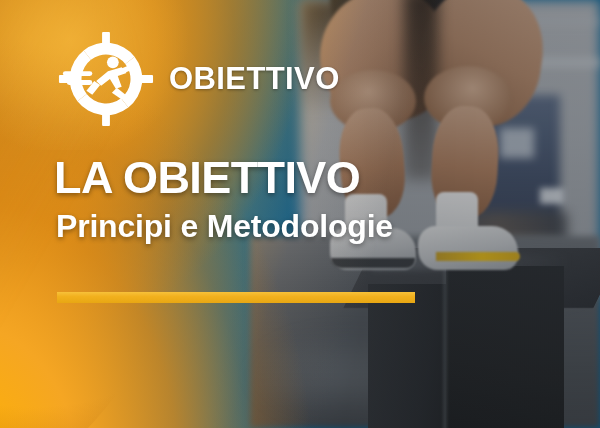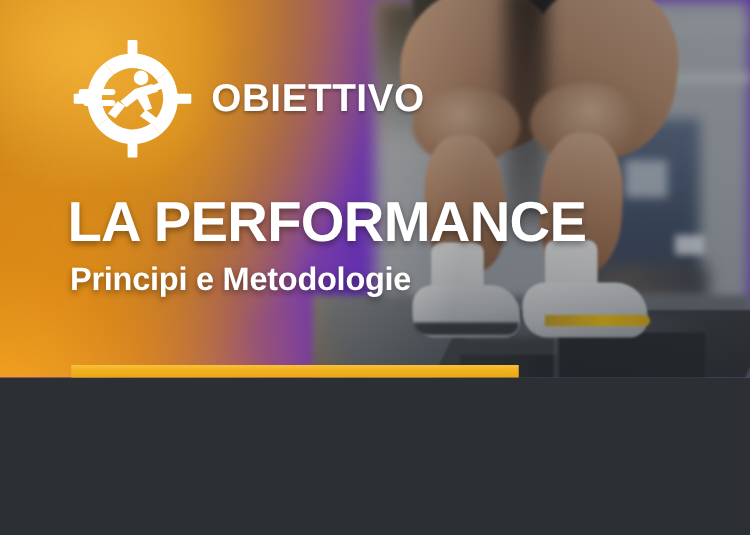--- a/index.html
+++ b/index.html
@@ -5,23 +5,23 @@
   * { margin:0; padding:0; box-sizing:border-box; }
   html, body {
     width:600px; height:428px;
     background:#2c2f33;
     font-family:"Liberation Sans", sans-serif;
     overflow:hidden;
   }
 
   #banner {
     position:relative;
-    width:600px; height:302px;
+    width:600px; height:428px;
     overflow:hidden;
-    background:#6d28d9;
+    background:#0369a1;
   }
 
   
   .photo { position:absolute; inset:0; overflow:hidden; }
 
   
   .gym-wall {
     position:absolute; left:300px; top:0; width:300px; height:300px;
     background:
       linear-gradient(180deg,#b9bec4 0%, #aeb4bb 45%, #9aa0a7 100%);
@@ -241,21 +241,21 @@
   .headline {
     position:absolute; left:54px; top:155px;
     color:#fff; font-weight:bold;
     font-size:45px; letter-spacing:-.6px; line-height:1;
     text-shadow:0 2px 5px rgba(0,0,0,.4);
     white-space:nowrap;
   }
   .sub {
     position:absolute; left:56px; top:208px;
     color:#fff; font-weight:bold;
-    font-size:26px; line-height:1.17; letter-spacing:-.2px;
+    font-size:32px; line-height:1.17; letter-spacing:-.2px;
     text-shadow:0 2px 5px rgba(0,0,0,.4);
   }
   .sub div { white-space:nowrap; }
 
   .rule {
     position:absolute; left:57px; top:292px;
     width:358px; height:11px;
     background:linear-gradient(180deg,#f7c13a 0%, #f2b11e 40%, #e8a713 100%);
   }
 </style>
@@ -332,21 +332,21 @@
             <path d="M44 56 L36 66 L30 62 L38 52 Z"></path>
             <path d="M64 40 L76 35 L78 40 L66 45 Z"></path>
           </g>
         </svg>
       </span>
       <span class="logo-text">
         <div>OBIETTIVO</div>
       </span>
     </div>
 
-    <div class="headline">LA PERFORMANCE</div>
+    <div class="headline">LA OBIETTIVO</div>
 
     <div class="sub">
       <div>Principi e Metodologie</div>
     </div>
 
     <div class="rule"></div>
   </div>
 </div>
 
 </body></html>

